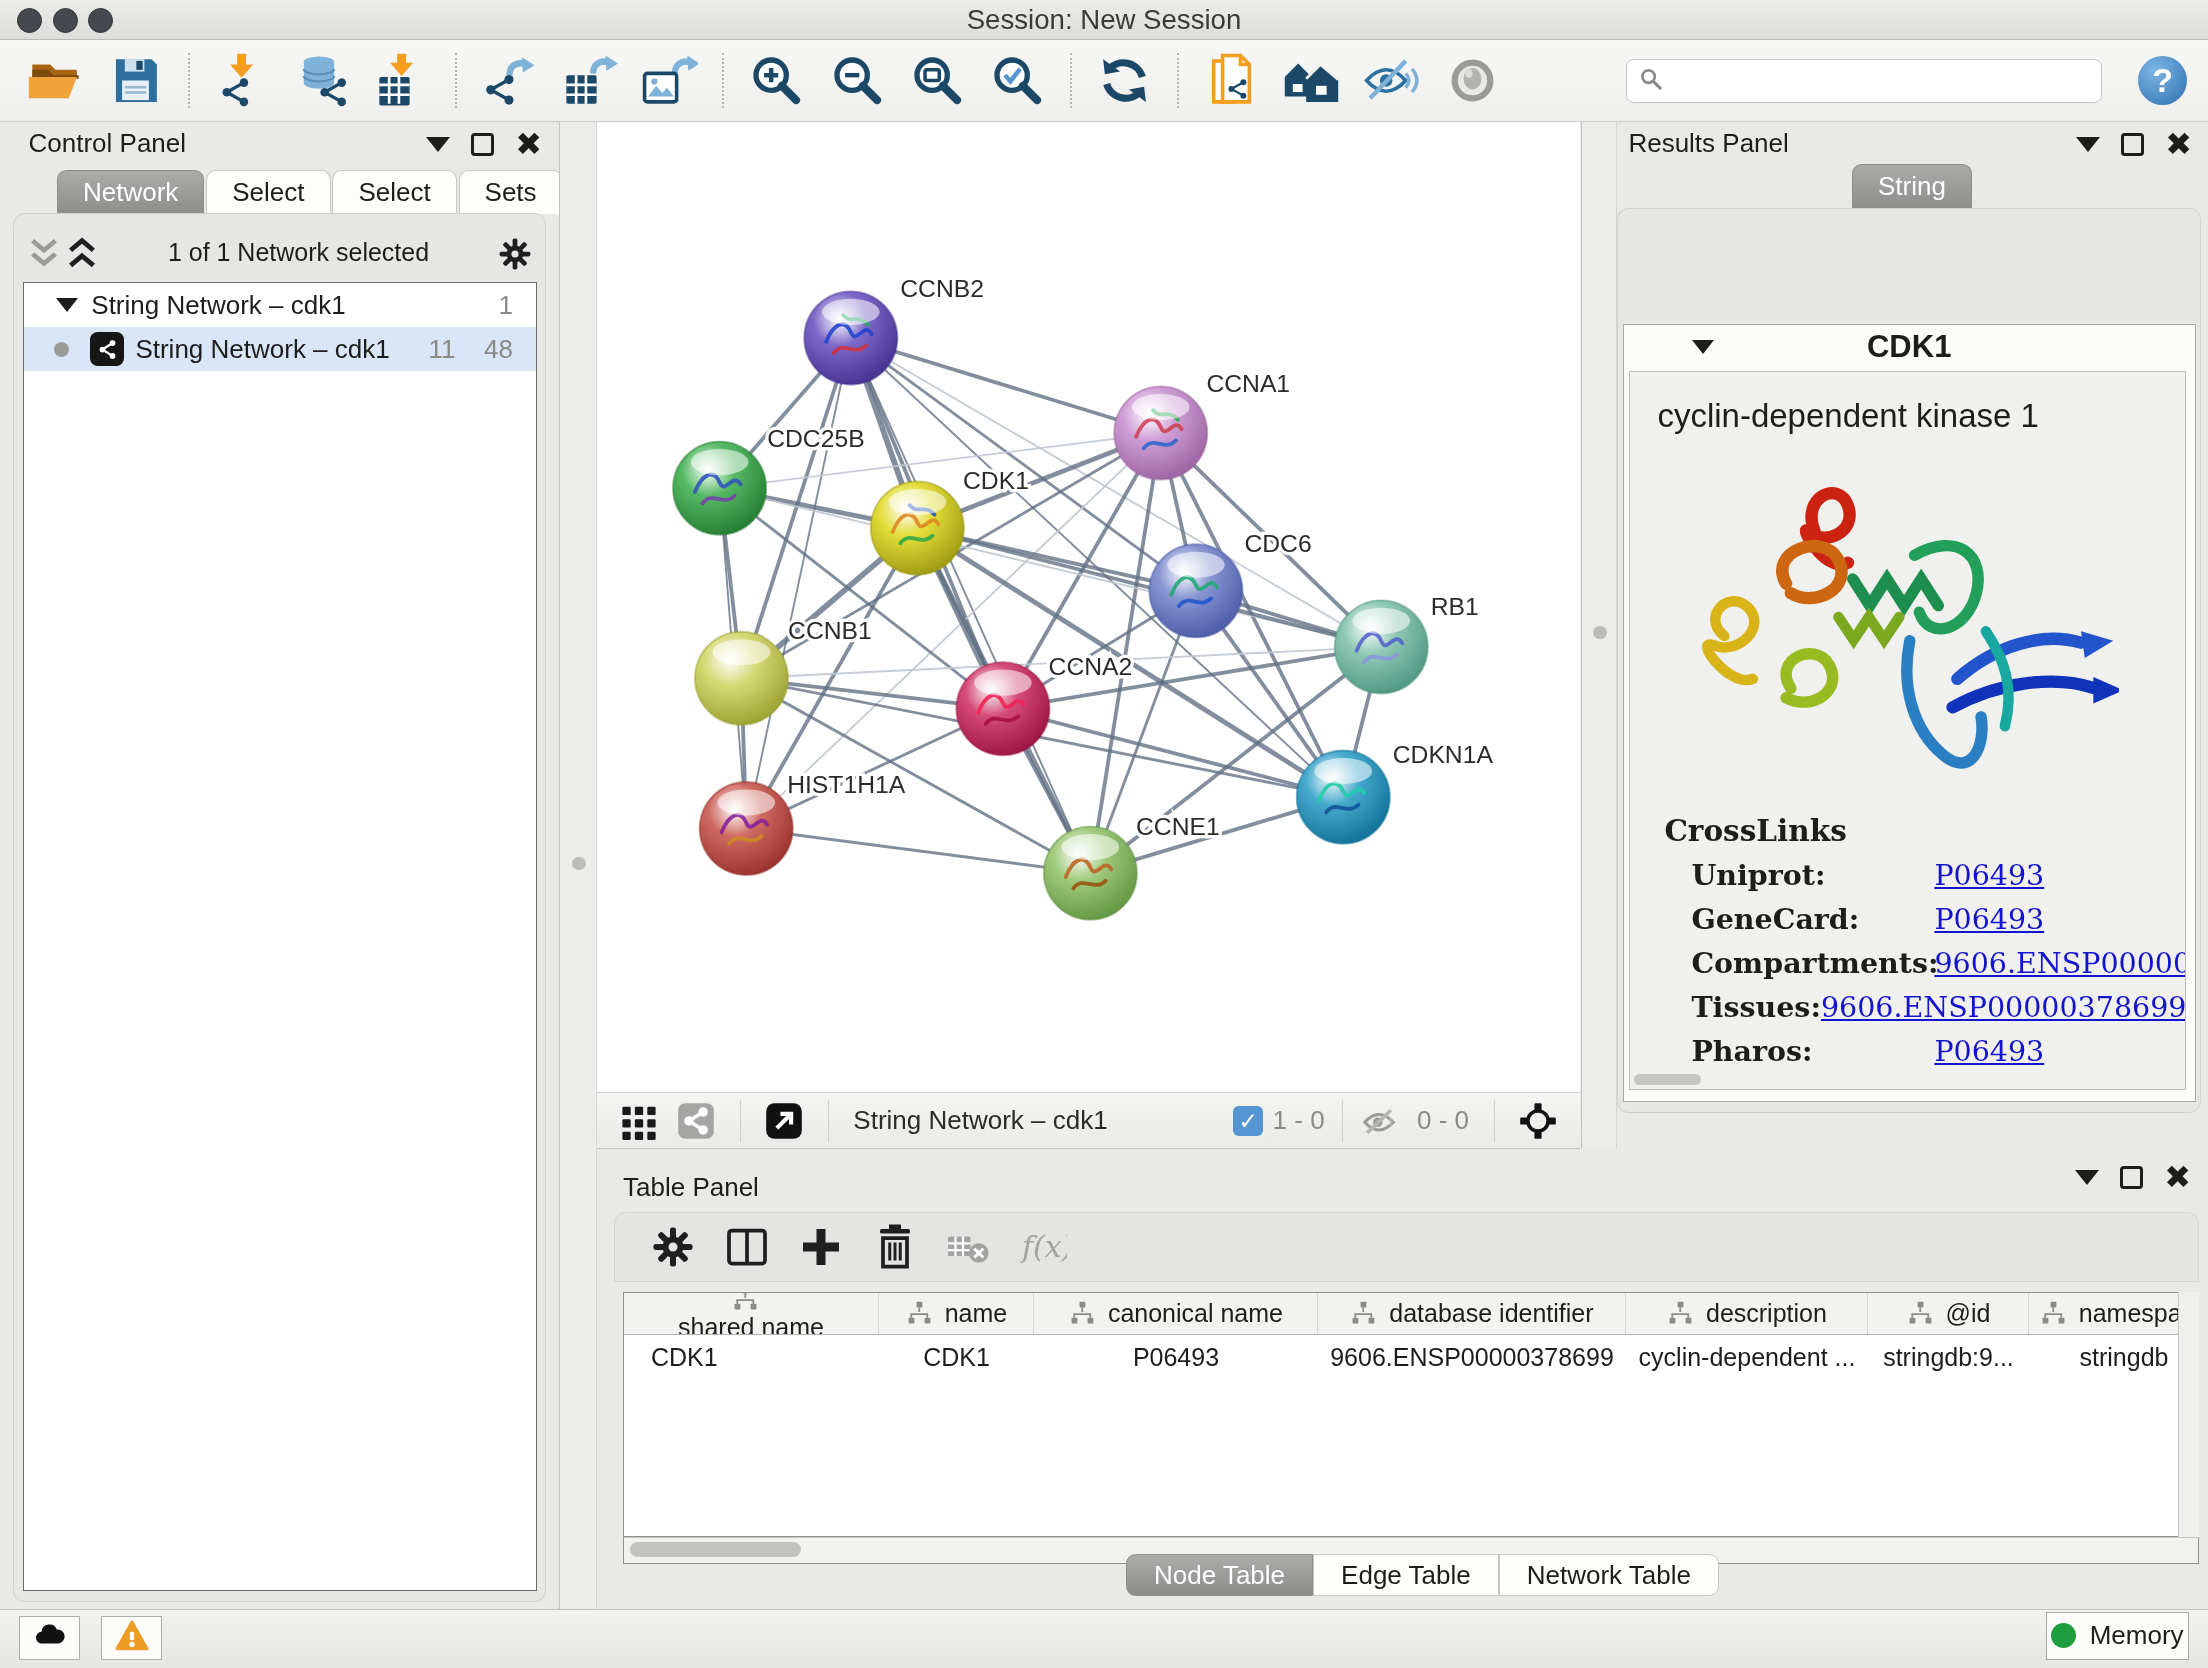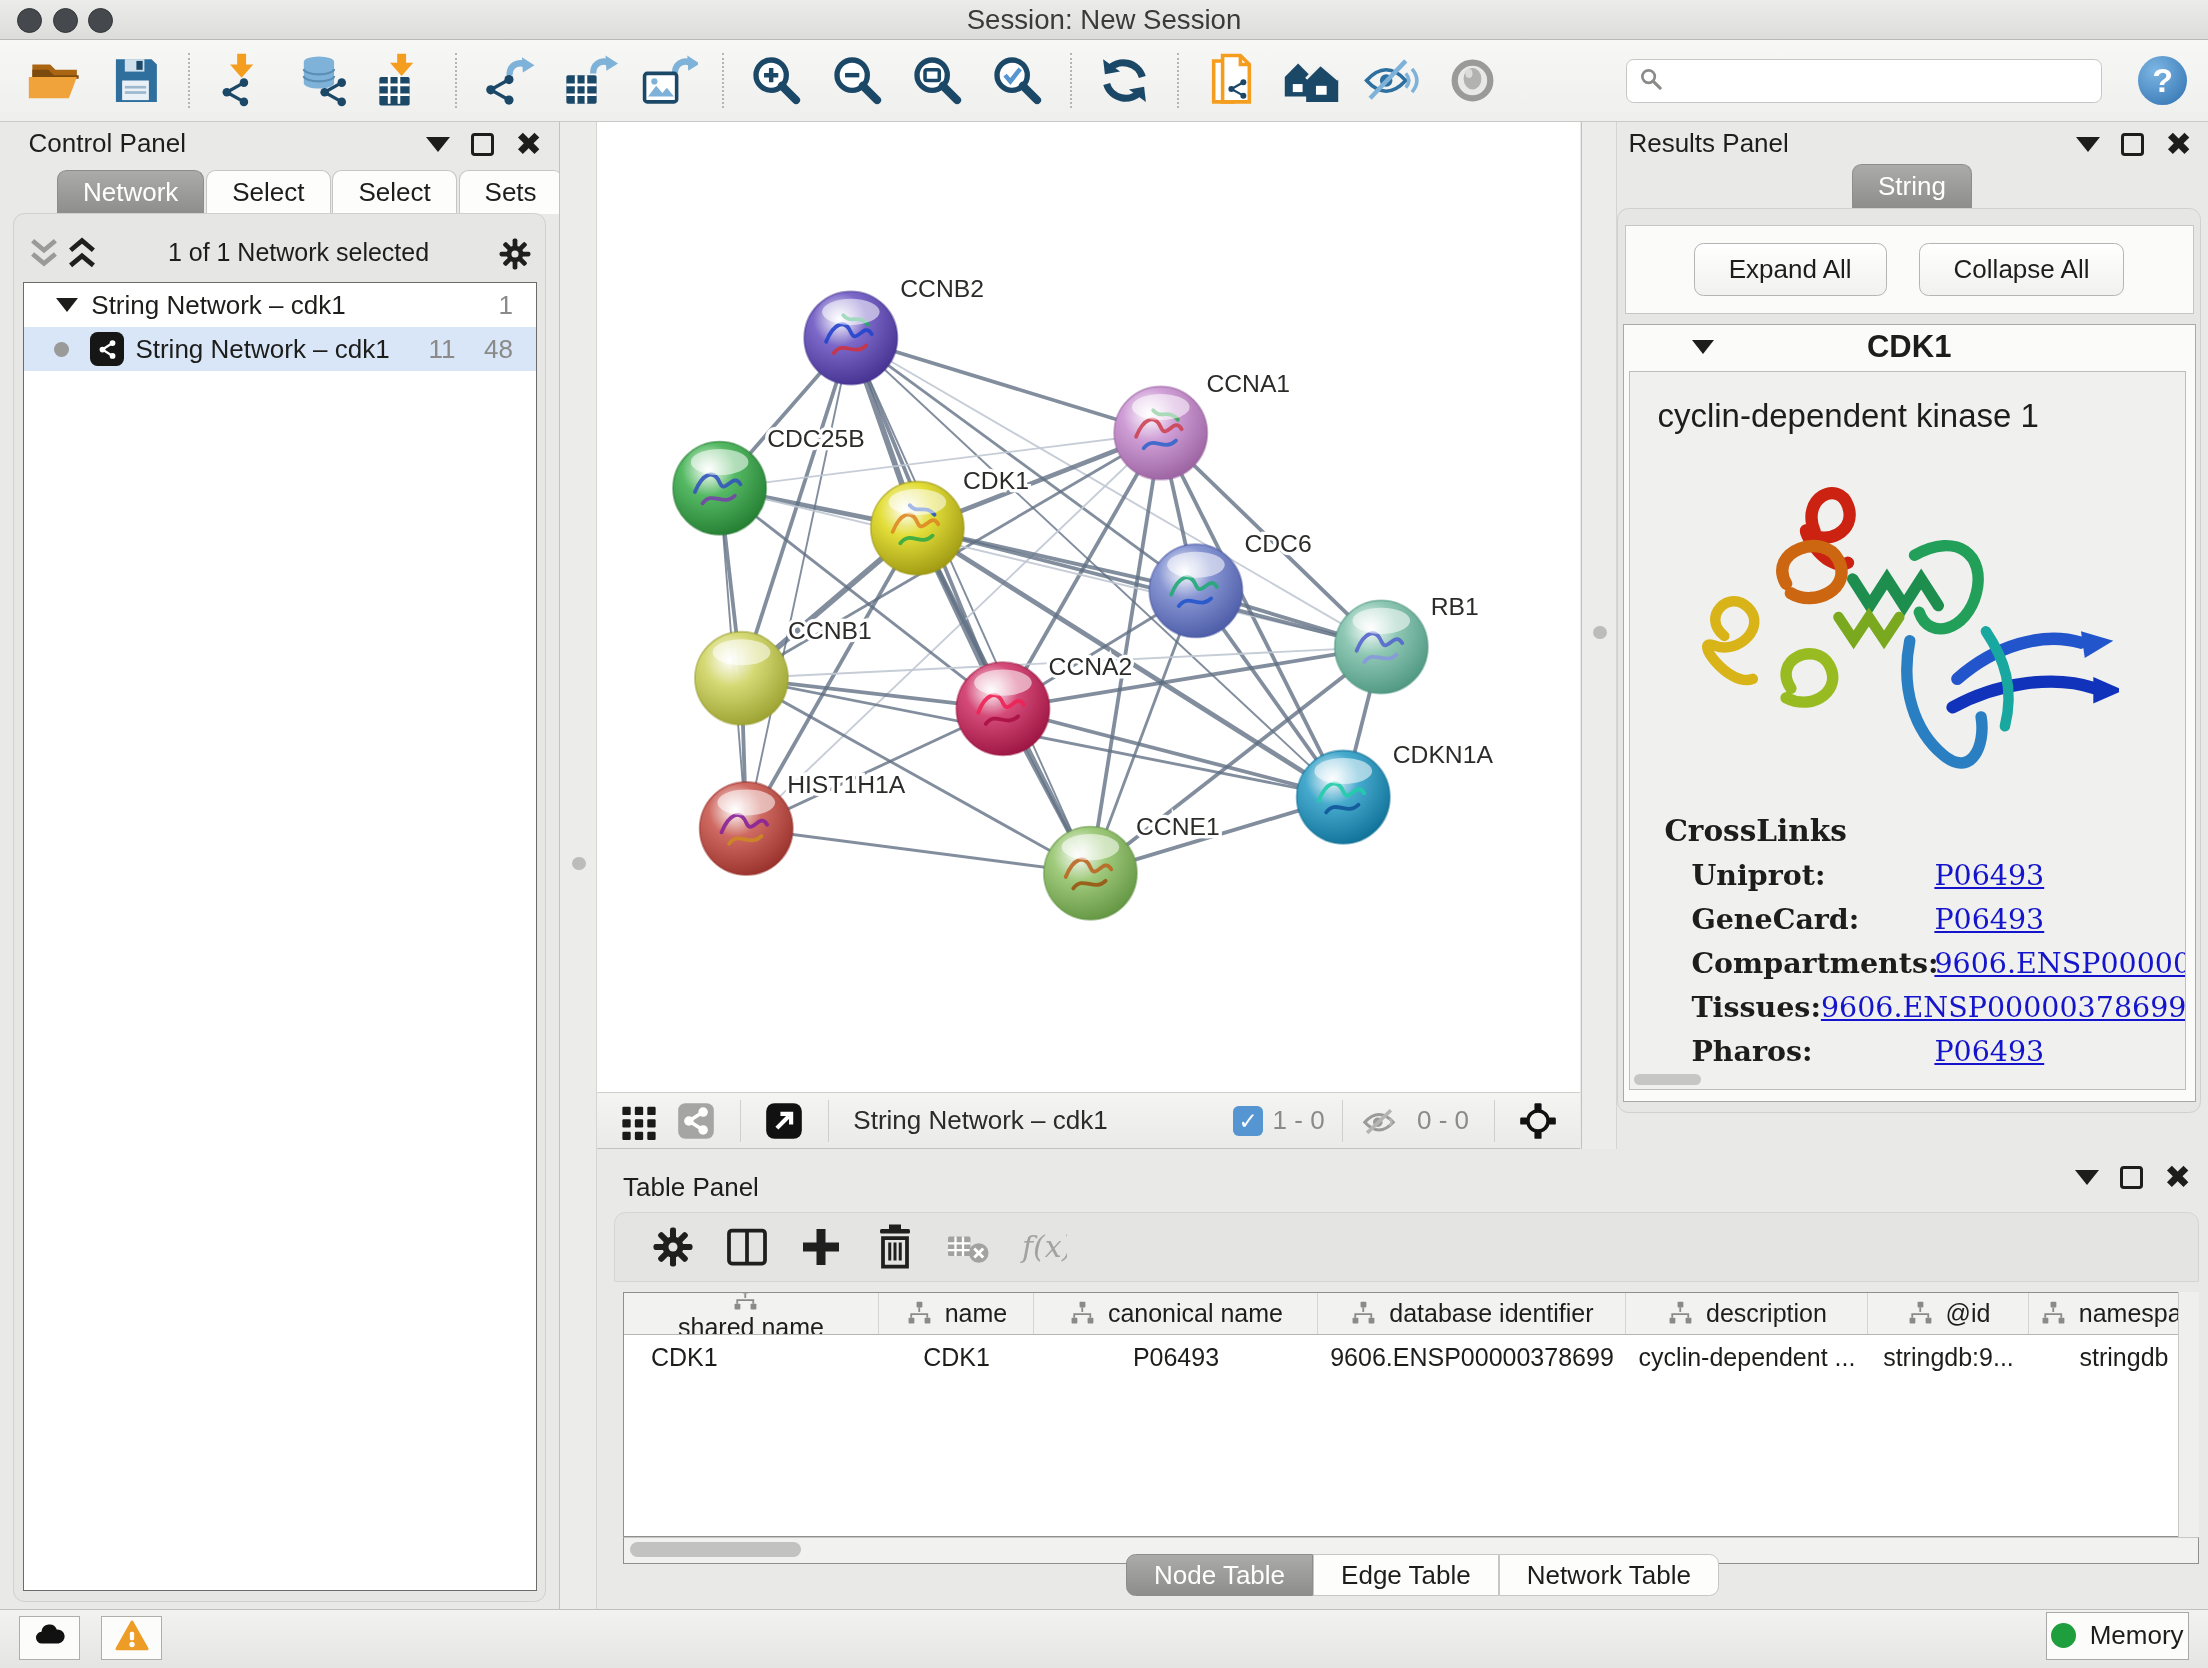--- a/index.html
+++ b/index.html
@@ -657,24 +657,20 @@
     <div class="phdr" style="left:11.4px;top:5.7px;">Results Panel</div>
     <div class="winbtns" style="right:17px;top:11.4px;">
       <span class="wb-collapse"></span>
       <span class="wb-float"></span>
       <span class="wb-close">✖</span>
     </div>
     <div class="tabs" style="left:235px;top:42px;">
       <span class="tab selected">String</span>
     </div>
     <div class="graybox" style="left:0px;top:86px;width:584px;height:905px;"></div>
-    <div style="position:absolute;left:7.6px;top:103px;width:569px;height:89px;background:#fbfbfa;border:1.9px solid #c6c6c4;display:flex;align-items:center;justify-content:center;gap:32px;">
-      <span class="rp-btn">Expand All</span>
-      <span class="rp-btn">Collapse All</span>
-    </div>
     <div class="rp-contentbox">
       <div class="rp-genehdr">
         <span class="tr-arrow"></span>
         <span class="genename">CDK1</span>
       </div>
       <div class="rp-subbox">
         <div class="gene-desc">cyclin-dependent kinase 1</div>
         <div style="margin:5.7px 0 0 42px;">
           <svg width="447" height="352" viewBox="0 0 470 370">
             <g fill="none" stroke-linecap="round">

